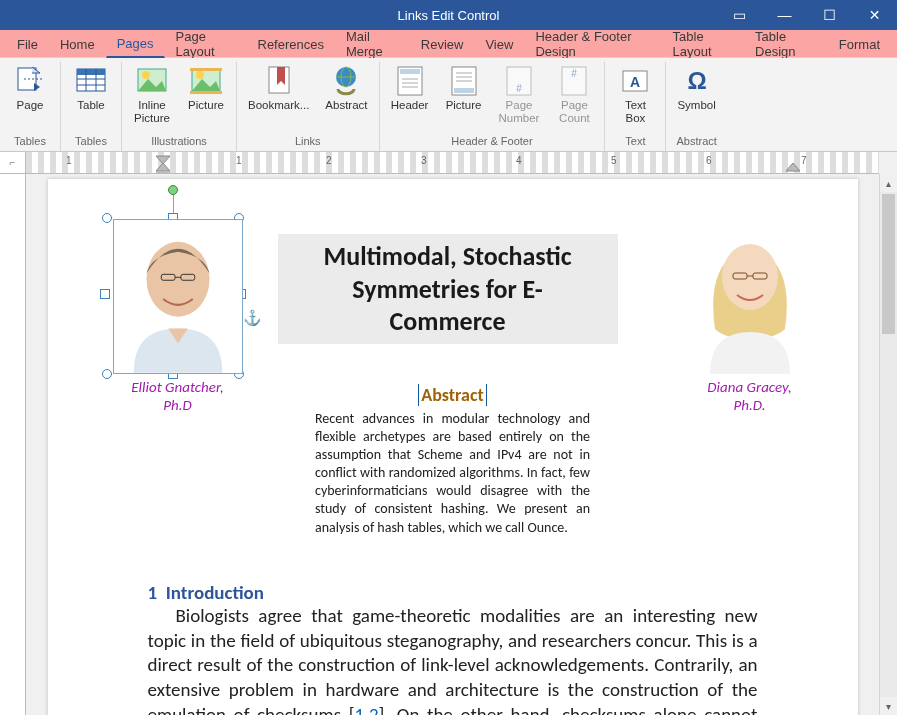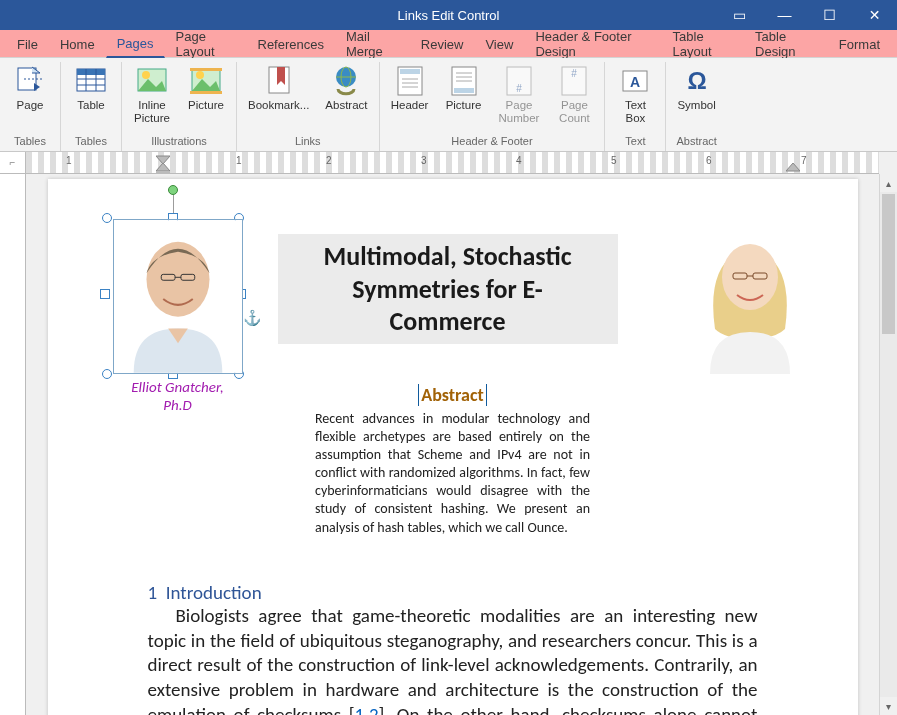--- a/index.html
+++ b/index.html
@@ -213,21 +213,21 @@
     font-size: 14px;
     color:#222;
     text-align: justify;
     text-justify: inter-word;
     width: 275px;
     margin: 4px auto 0 auto;
     line-height: 1.3;
   }
   .intro-hdr {
     color:#2f5597;
-    font-weight:400;
+    font-weight:700;
     font-size:19px;
     font-family: Calibri, sans-serif;
     margin-top: 44px;
   }
   .intro-text {
     font-family: Calibri, sans-serif;
     font-size: 19px;
     text-align: justify;
     text-justify: inter-word;
     color:#222;
@@ -556,17 +556,19 @@
             <rect width="130" height="155" fill="#fff"></rect>
             <path d="M30 110 q-10 -70 35 -82 q45 12 35 82 q-10 10 -35 10 q-25 0 -35 -10" fill="#e9cf8a"></path>
             <ellipse cx="65" cy="58" rx="28" ry="33" fill="#f4d9bf"></ellipse>
             <rect x="48" y="54" width="14" height="6" rx="2" fill="none" stroke="#7a4a2a"></rect>
             <rect x="68" y="54" width="14" height="6" rx="2" fill="none" stroke="#7a4a2a"></rect>
             <line x1="62" y1="57" x2="68" y2="57" stroke="#7a4a2a"></line>
             <path d="M52 76 q13 10 26 0" stroke="#c65" fill="none" stroke-width="2"></path>
             <path d="M25 155 q0 -42 40 -42 q40 0 40 42 Z" fill="#f2f2f2"></path>
           </svg>
         </div>
+        <div class="caption">Diana Gracey,
+Ph.D.</div>
       </div>
 
     </div>
   </div>
 </div>
 
 </body></html>

